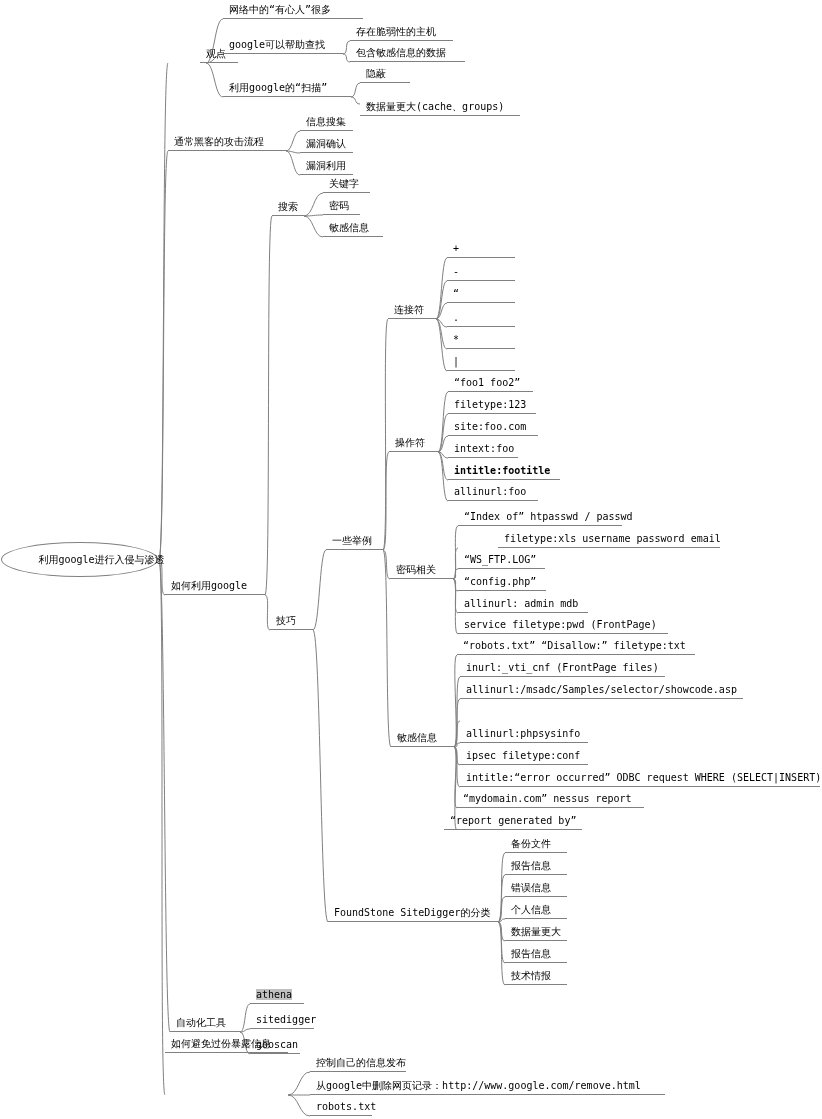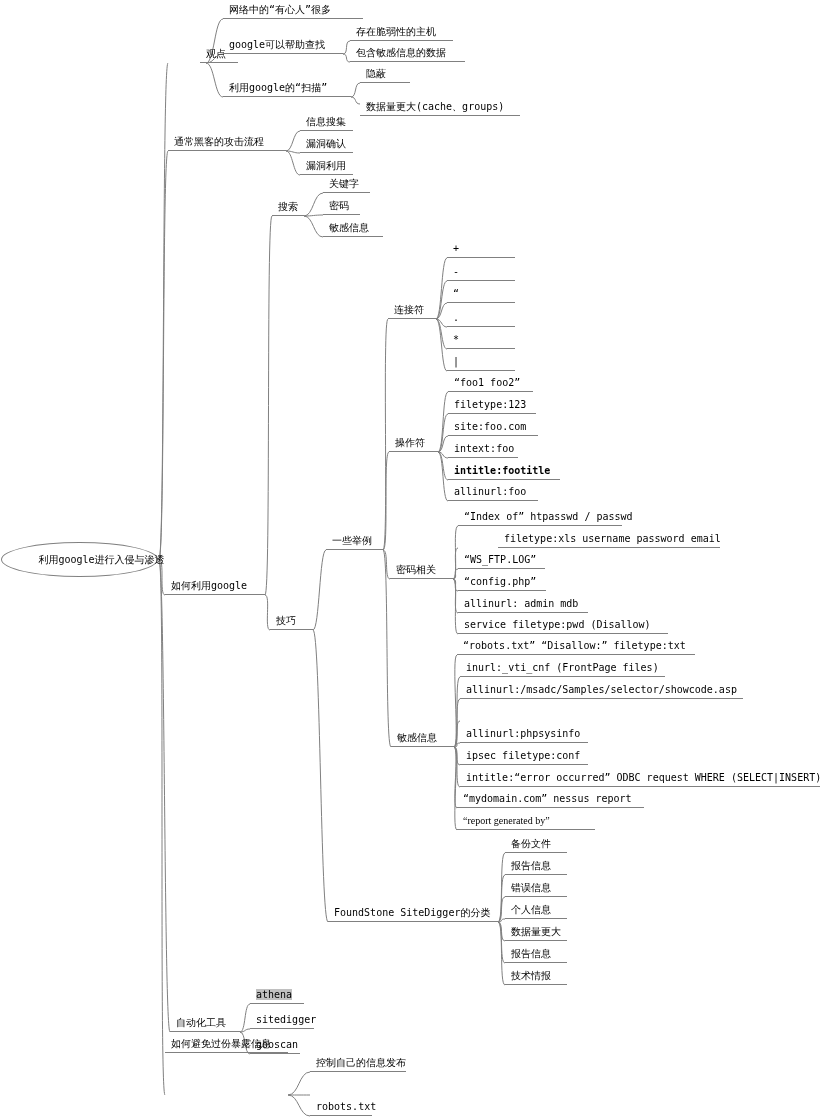--- a/index.html
+++ b/index.html
@@ -129,35 +129,36 @@
       <div class="node" style="left: 448px; top: 398px; width: 88px;"><span>filetype:123</span></div>
       <div class="node" style="left: 448px; top: 420px; width: 90px;"><span>site:foo.com</span></div>
       <div class="node" style="left: 448px; top: 442px; width: 70px;"><span>intext:foo</span></div>
       <div class="node" style="left: 448px; top: 464px; width: 112px; font-weight: bold;"><span>intitle:footitle</span></div>
       <div class="node" style="left: 448px; top: 485px; width: 90px;"><span>allinurl:foo</span></div>
       <div class="node" style="left: 458px; top: 510px; width: 164px;"><span>“Index of” htpasswd / passwd</span></div>
       <div class="node" style="left: 458px; top: 532px; width: 222px; margin-left: 40px;"><span>filetype:xls username password email</span></div>
       <div class="node" style="left: 458px; top: 553px; width: 87px;"><span>“WS_FTP.LOG”</span></div>
       <div class="node" style="left: 458px; top: 575px; width: 88px;"><span>“config.php”</span></div>
       <div class="node" style="left: 458px; top: 597px; width: 130px;"><span>allinurl: admin mdb</span></div>
-      <div class="node" style="left: 458px; top: 618px; width: 210px;"><span>service filetype:pwd (Disallow)</span></div>
+      <div class="node" style="left: 458px; top: 618px; width: 210px;"><span>service filetype:pwd (FrontPage)</span></div>
       <div class="node" style="left: 457px; top: 639px; width: 238px;"><span>“robots.txt” “Disallow:” filetype:txt</span></div>
       <div class="node" style="left: 460px; top: 661px; width: 205px;"><span>inurl:_vti_cnf (FrontPage files)</span></div>
       <div class="node" style="left: 460px; top: 683px; width: 283px;"><span>allinurl:/msadc/Samples/selector/showcode.asp</span></div>
       <div class="node" style="left: 460px; top: 727px; width: 128px;"><span>allinurl:phpsysinfo</span></div>
       <div class="node" style="left: 460px; top: 749px; width: 128px;"><span>ipsec filetype:conf</span></div>
       <div class="node" style="left: 460px; top: 771px; width: 360px;"><span>intitle:“error occurred” ODBC request WHERE (SELECT|INSERT)</span></div>
       <div class="node" style="left: 457px; top: 792px; width: 187px;"><span>“mydomain.com” nessus report</span></div>
-      <div class="node" style="left: 457px; top: 814px; width: 138px; font-family: Liberation Serif, serif;"><span>“report generated by”</span></div>
+      <div class="node" style="left: 444px; top: 814px; width: 138px;"><span>“report generated by”</span></div>
       <div class="node" style="left: 505px; top: 837px; width: 62px;"><span>备份文件</span></div>
       <div class="node" style="left: 505px; top: 859px; width: 62px;"><span>报告信息</span></div>
       <div class="node" style="left: 505px; top: 881px; width: 62px;"><span>错误信息</span></div>
       <div class="node" style="left: 505px; top: 903px; width: 62px;"><span>个人信息</span></div>
       <div class="node" style="left: 505px; top: 925px; width: 62px;"><span>数据量更大</span></div>
       <div class="node" style="left: 505px; top: 947px; width: 62px;"><span>报告信息</span></div>
       <div class="node" style="left: 505px; top: 969px; width: 62px;"><span>技术情报</span></div>
       <div class="node" style="left: 250px; top: 988px; width: 54px;"><span class="hl">athena</span></div>
       <div class="node" style="left: 250px; top: 1013px; width: 64px;"><span>sitedigger</span></div>
       <div class="node" style="left: 250px; top: 1038px; width: 50px;"><span>gooscan</span></div>
       <div class="node" style="left: 310px; top: 1056px; width: 96px;"><span>控制自己的信息发布</span></div>
+      <div class="node" style="left: 310px; top: 1079px; width: 355px;"><span>从google中删除网页记录：http://www.google.com/remove.html</span></div>
       <div class="node" style="left: 310px; top: 1100px; width: 62px;"><span>robots.txt</span></div>
     </div>
 </div>
 
 </body></html>

